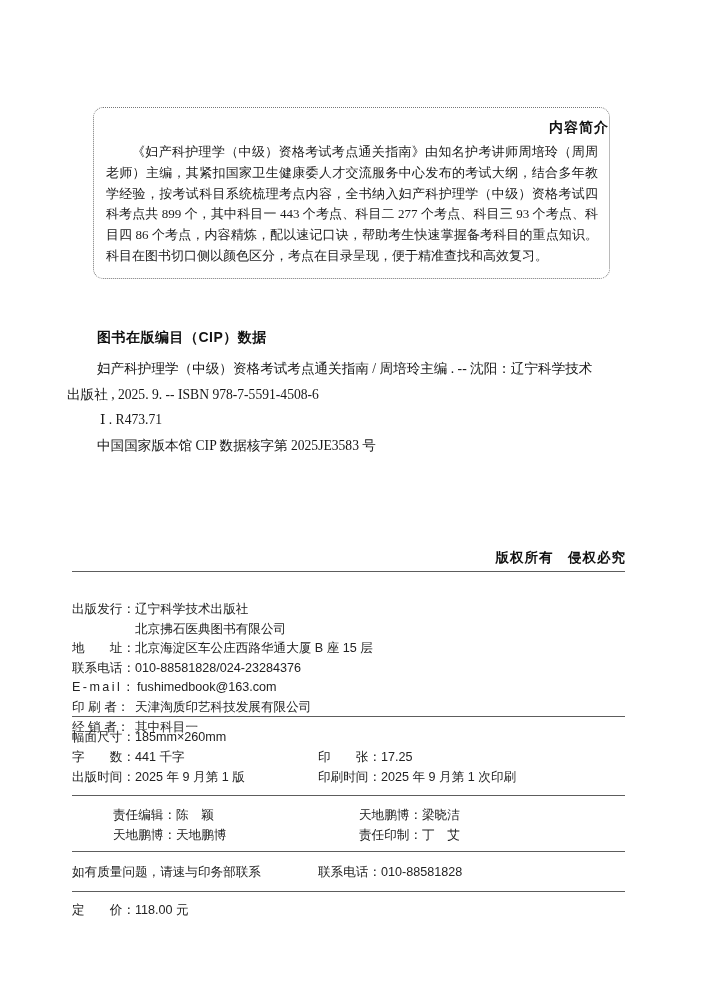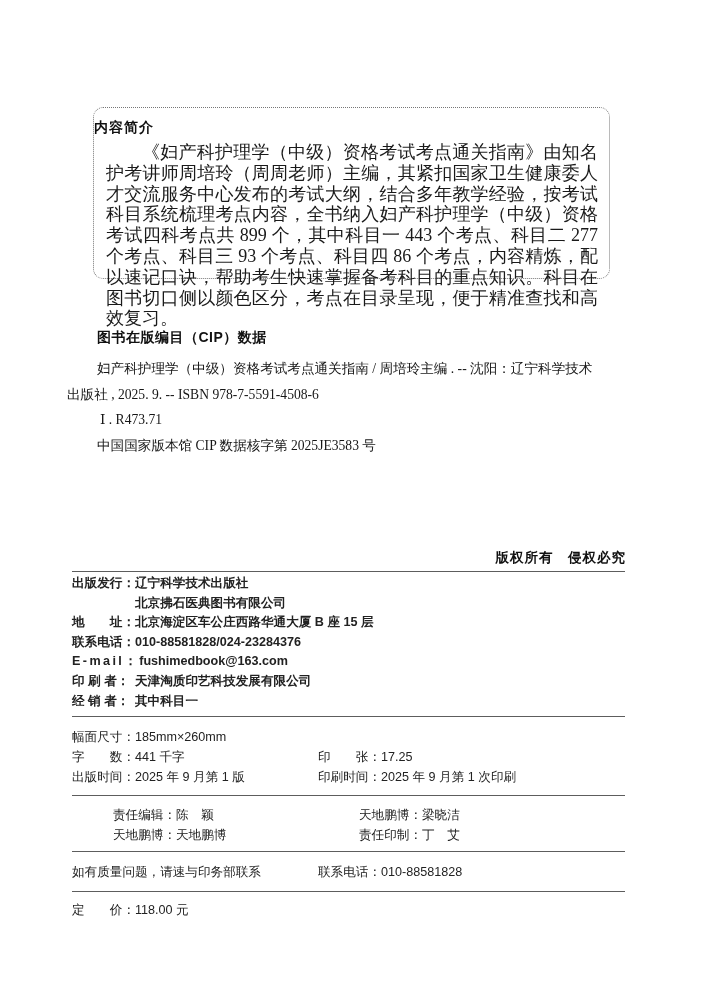--- a/index.html
+++ b/index.html
@@ -16,26 +16,26 @@
   .hei { font-family: "Liberation Sans", "DejaVu Sans", sans-serif; font-weight: bold; }
 
   
   .intro {
     position: absolute; left: 93px; top: 107px;
     width: 517px; height: 172px;
     border: 1px dotted #767676;
     border-radius: 10px;
   }
   .intro-title {
-    margin: 11px 0 5px 0; text-align: left;
+    margin: 11px 0 5px 0; text-align: right;
     font-size: 14px; letter-spacing: 1px; color: #111;
   }
   .intro-body {
     margin: 0; padding: 0 11px 0 12px;
-    font-size: 18px; line-height: 20.8px;
+    font-size: 13px; line-height: 20.8px;
     text-align: justify; text-indent: 2em; color: #1a1a1a;
   }
 
   
   .cip { position: absolute; left: 67px; top: 329px; font-size: 13.6px; color: #161616; }
   .cip-title { margin: 0 0 9px 0; padding-left: 30px; font-size: 14px; letter-spacing: .5px; color: #111; }
   .cip-line { line-height: 25.5px; }
   .ind30 { padding-left: 30px; }
   .ind33 { padding-left: 33px; }
 
@@ -56,21 +56,21 @@
     font-size: 12.6px; color: #222;
     font-family: "Liberation Sans", "DejaVu Sans", serif;
   }
   .row { position: relative; line-height: 19.6px; white-space: nowrap; }
   .specs .row { line-height: 19.9px; }
   .credits .row { line-height: 20.2px; }
   .lbl { display: inline-block; min-width: 63px; }
   .r2 { position: absolute; left: 246px; top: 0; }
   .sp { letter-spacing: 2.4px; }
 
-  .pub     { top: 574px; font-weight: bold; }
+  .pub     { top: 600px; }
   .specs   { top: 728px; }
   .credits { top: 805px; margin-left: 41px; }
   .quality { top: 863px; }
   .price   { top: 901px; }
 </style>
 </head>
 <body>
 
 <div class="page">
 

